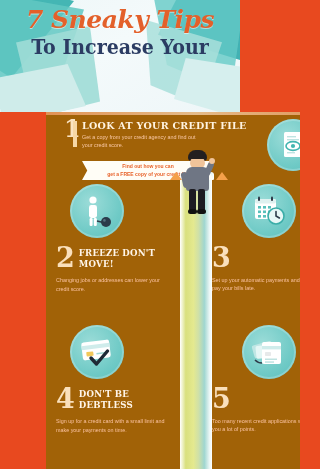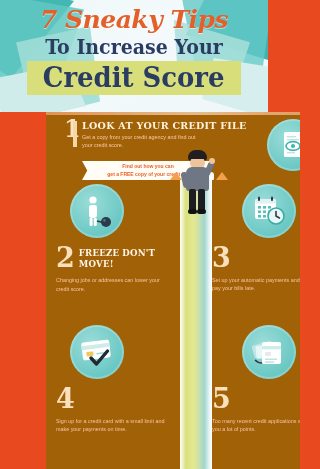--- a/index.html
+++ b/index.html
@@ -7,21 +7,21 @@
     width: 300px; height: 469px;
     font-family: "Liberation Sans", sans-serif;
     overflow: hidden;
     background: #E8491F;
   }
   #page { position: relative; width: 300px; height: 469px; overflow: hidden; }
 
   
   .header {
     position: relative;
-    width: 268px; height: 112px;
+    width: 240px; height: 112px;
     background: linear-gradient(150deg,#eef7f8 0%,#f4fafb 45%,#eef6f8 100%);
     overflow: hidden;
   }
   .poly { position: absolute; }
   .p1 { left:-34px; top:-26px; width:108px; height:104px; background:#35b0ae;
         clip-path: polygon(0 0,100% 26%,42% 100%,0 72%); opacity:.92; }
   .p2 { left:-12px; top:-6px; width:96px; height:110px; background:#62c8c2;
         clip-path: polygon(10% 0,100% 14%,66% 100%,0 78%); opacity:.85; }
   .p3 { left:16px; top:26px; width:84px; height:92px; background:#9fdcd6;
         clip-path: polygon(0 18%,88% 0,100% 82%,22% 100%); opacity:.9; }
@@ -195,23 +195,20 @@
     <div class="poly p3"></div>
     <div class="poly p4"></div>
     <div class="poly p5"></div>
     <div class="poly p6"></div>
     <div class="poly p7"></div>
     <div class="poly p8"></div>
 
     <div class="title-wrap">
       <div class="t-line1">7 Sneaky Tips</div>
       <div class="t-line2">To Increase Your</div>
-      <div class="t-line3-band">
-        <div class="t-line3">Credit Score</div>
-      </div>
     </div>
   </div>
 
   <div class="body-area">
     <div class="divider-top"></div>
 
     <div class="pillar-top-cap"></div>
     <div class="pillar"></div>
 
     <div class="sec1">
@@ -305,20 +302,21 @@
         <svg width="36" height="36" viewBox="0 0 36 36">
           <rect x="3" y="7" width="28" height="18" rx="2.4" fill="#ffffff" transform="rotate(-7 17 16)"></rect>
           <rect x="3" y="10.5" width="28" height="4" fill="#cfeceb" transform="rotate(-7 17 16)"></rect>
           <rect x="7" y="17" width="7" height="4.4" rx=".8" fill="#f2c85a" transform="rotate(-7 17 16)"></rect>
           <rect x="17" y="19" width="10" height="1.6" fill="#9ed7d4" transform="rotate(-7 17 16)"></rect>
           <path d="M12 24 l5.5 6 11-13" stroke="#1f2a36" stroke-width="3.4" fill="none" stroke-linecap="round" stroke-linejoin="round"></path>
         </svg>
       </div>
       <div class="card-headline">
         <div class="card-num">4</div>
+        <div class="card-title">DON'T BE DEBTLESS</div>
       </div>
       <div class="card-body">Sign up for a credit card with a small limit and make your payments on time.</div>
     </div>
 
     <div class="card right row2">
       <div class="icon-circle ic">
         <svg width="36" height="36" viewBox="0 0 36 36">
           <rect x="2" y="9" width="20" height="13" rx="1.8" fill="#bfe6e4" transform="rotate(-16 12 16)"></rect>
           <rect x="5" y="11" width="20" height="13" rx="1.8" fill="#e4f6f5" transform="rotate(-6 15 18)"></rect>
           <rect x="11" y="8" width="19" height="22" rx="2" fill="#ffffff"></rect>

